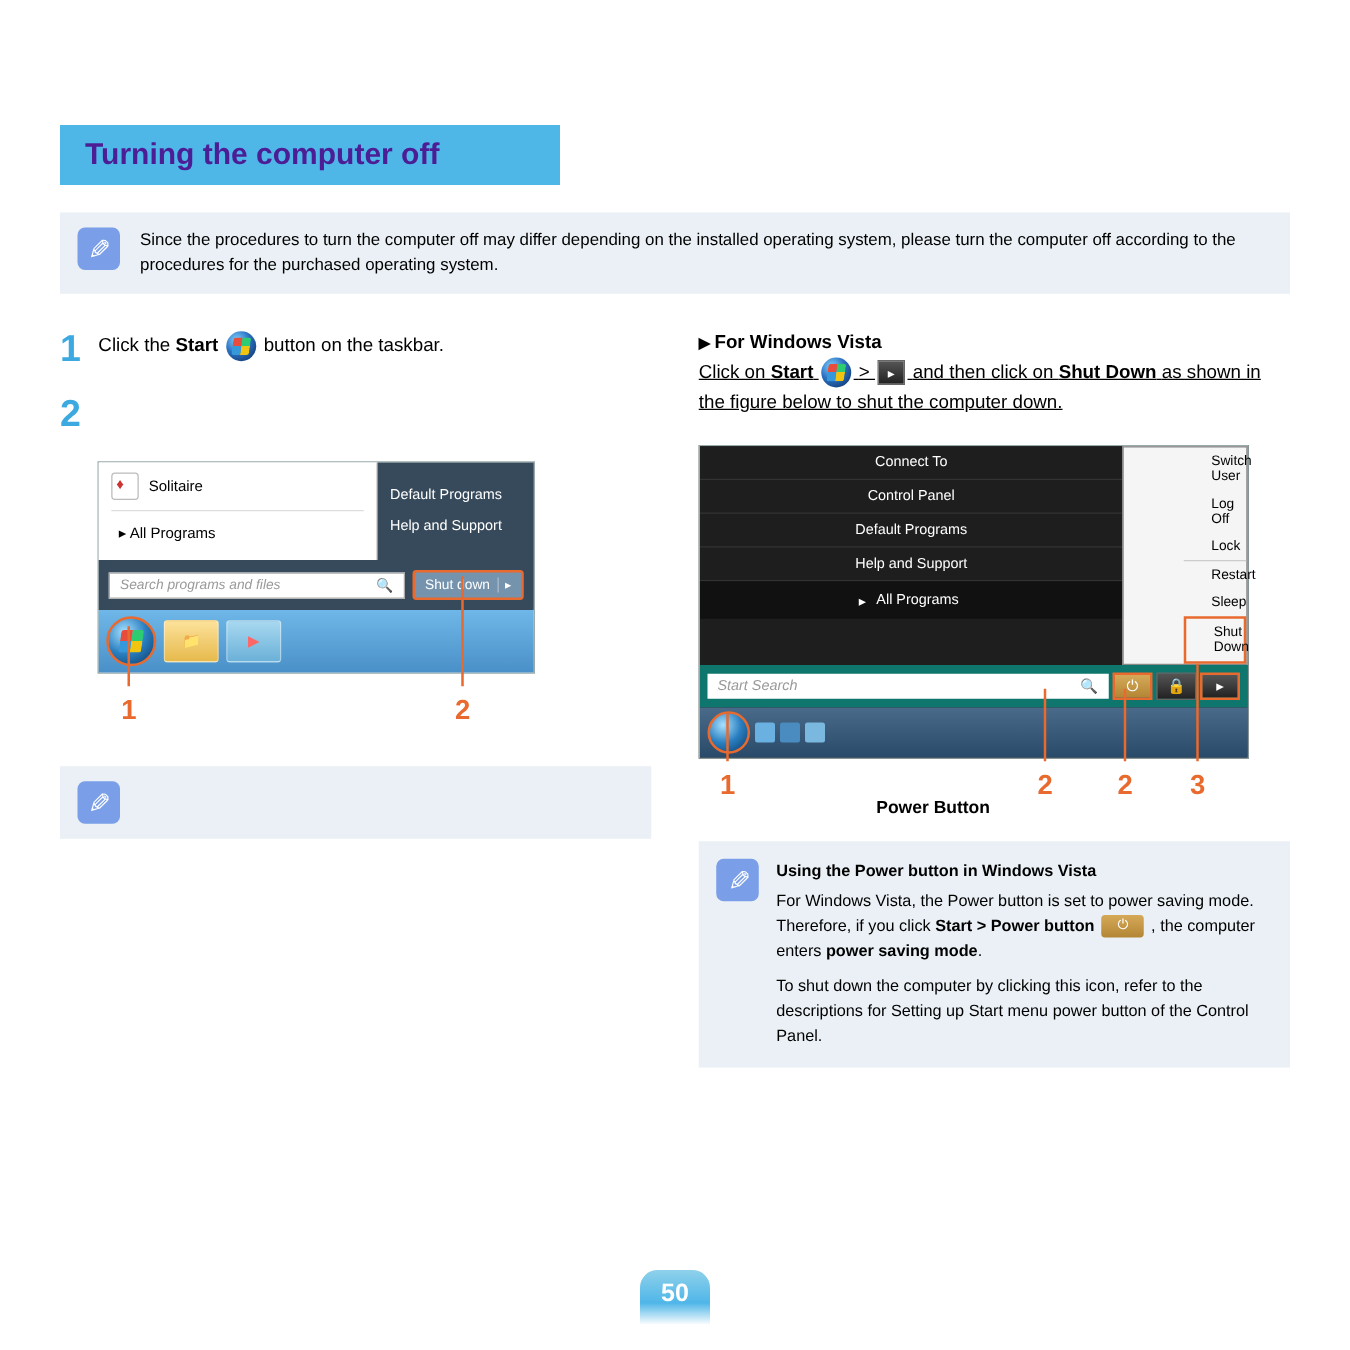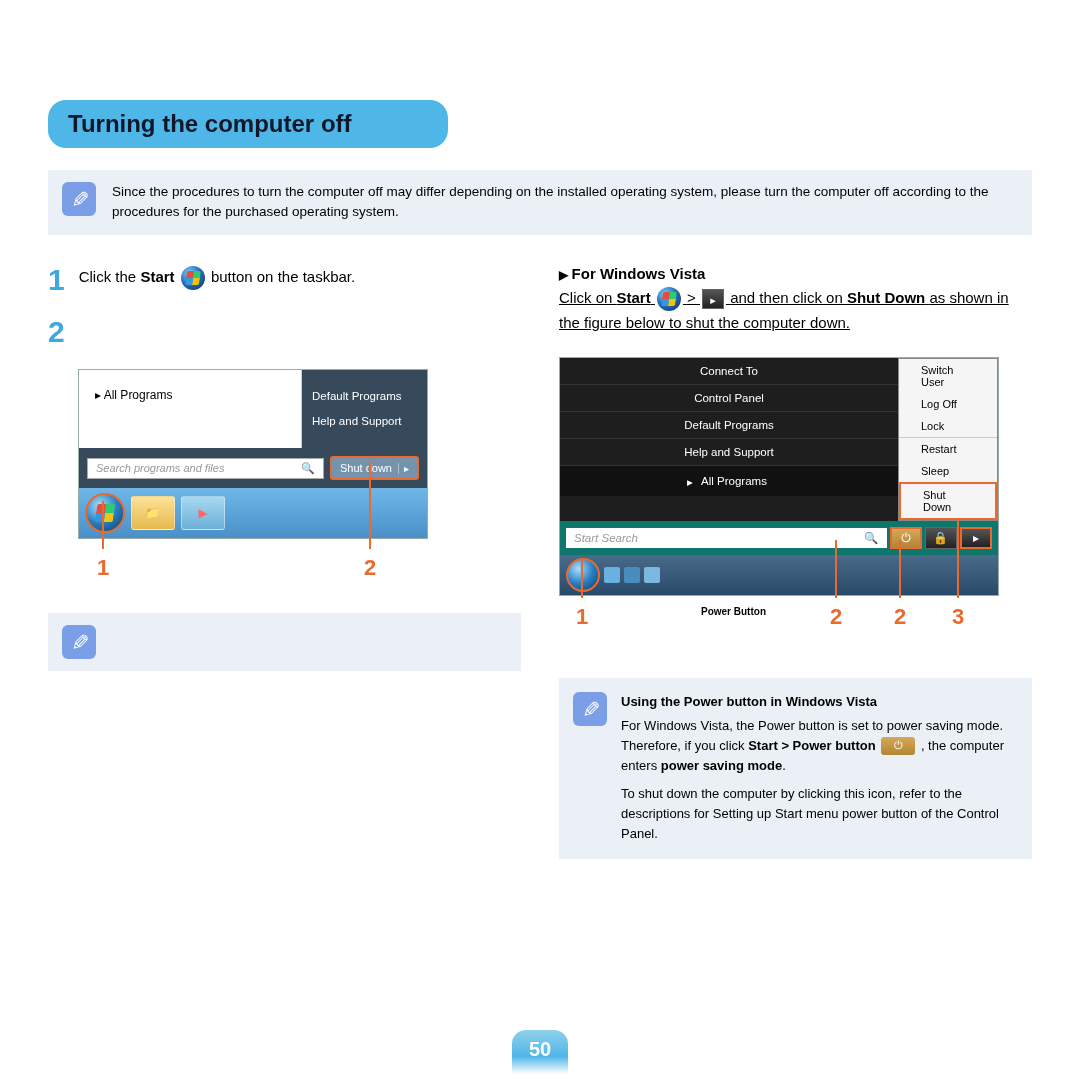--- a/index.html
+++ b/index.html
@@ -8,25 +8,25 @@
     background: #fff;
     width: 1080px;
     height: 1080px;
     padding: 100px 48px 0 48px;
     position: relative;
     font-size: 15px;
     color: #000;
   }
   .title-banner {
     background: #4fb6e8;
-    color: #0f172a;
+    color: #4c1d95;
     font-size: 24px;
     font-weight: bold;
     padding: 10px 20px;
-    border-radius: 18px;
+    border-radius: 0;
     display: inline-block;
     min-width: 400px;
   }
   .note-box {
     background: #eaf0f5;
     margin-top: 22px;
     padding: 12px 18px 12px 14px;
     display: flex;
     align-items: flex-start;
     gap: 16px;
@@ -217,21 +217,21 @@
   .scrv .leftv { flex:1; background:#1e1e1e;text-align:center; }
   .scrv .leftv .item { padding:7px 12px; border-bottom:1px solid #333;}
   .scrv .leftv .allp { padding:9px 12px 9px 22px; background:#111;}
   .scrv .leftv .allp::before{ content:"▸"; position:absolute; margin-left:-14px;}
   .scrv .submenu {
     background:#f5f5f5; color:#000;
     width:100px;
     border:1px solid #888;
     font-size:11px;
   }
-  .scrv .submenu div { padding:5px 22px; }
+  .scrv .submenu div { padding:5px 22px;margin-left:48px; }
   .scrv .submenu .shutdown { border:2.5px solid #e86a2e; }
   .scrv .searchv { background:#0f766e; padding:6px; display:flex; align-items:center; gap:3px; }
   .scrv .sbox { flex:1; background:#fff; color:#999; font-style:italic; padding:3px 8px; display:flex; justify-content:space-between; align-items:center;}
   .scrv .pb, .scrv .lk, .scrv .ar {
     width:32px; height:22px; display:flex; align-items:center; justify-content:center;
     background:linear-gradient(#555,#222); border:1px solid #666; font-size:12px;
   }
   .scrv .pb { background:linear-gradient(#d6a959,#b28634); border:2.5px solid #e86a2e;}
   .scrv .ar { border:2.5px solid #e86a2e;}
   .scrv .tbv {
@@ -251,36 +251,37 @@
     background:#eaf0f5;
     margin-top:18px;
     padding:12px 14px;
     display:flex;
     gap:14px;
     font-size:13px;
     line-height:1.5;
   }
   .note-right {
     background:#eaf0f5;
-    margin-top:24px;
+    margin-top:8px;
     padding:14px 14px;
     display:flex;
     gap:14px;
     font-size:13px;
     line-height:1.55;
   }
   .note-right .content { flex:1; }
   .powerbtn-label {
     position:absolute;
     font-weight:bold;
-    font-size:10px;
+    font-size:14px;
+    margin-top:20px;
   }
   .page-num {
     position:absolute;
-    bottom:6px;
+    bottom:20px;
     left:50%;
     transform:translateX(-50%);
     background: linear-gradient(#8fd1eb, #4fb6e8 60%, #fff 100%);
     color:#fff;
     font-weight:bold;
     font-size:20px;
     width:56px; height:44px;
     border-radius: 14px 14px 0 0;
     text-align:center;
     padding-top:8px;
@@ -313,20 +314,24 @@
 
     <div class="step">
       <div class="step-num">2</div>
       <div>
       </div>
     </div>
 
     <div class="scr7">
       <div class="upper">
         <div class="leftpane">
+          <div class="solitaire">
+            <span class="card-icon"></span>
+            <span>Solitaire</span>
+          </div>
           <div class="allprog">All Programs</div>
         </div>
         <div class="rightpane">
           <div>Default Programs</div>
           <div>Help and Support</div>
         </div>
       </div>
       <div class="searchrow">
         <div class="searchbox">
           <span>Search programs and files</span>

